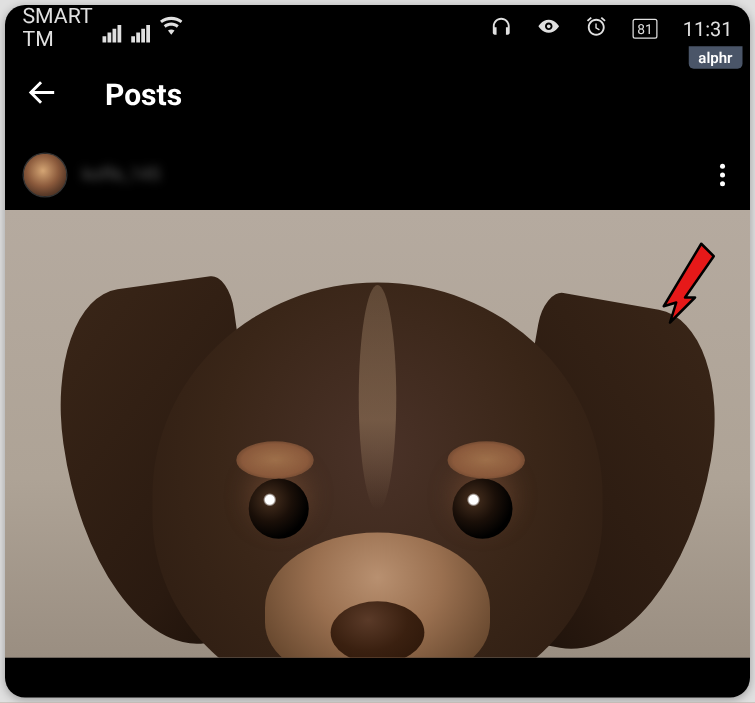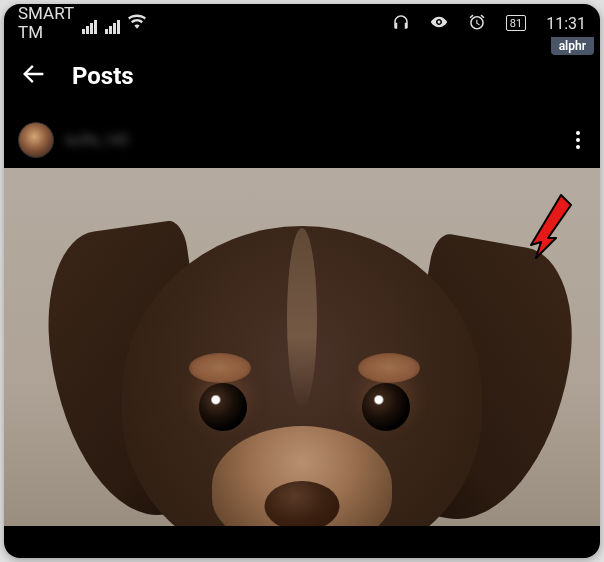--- a/index.html
+++ b/index.html
@@ -89,21 +89,21 @@
       height: 16px;
     }
     .time-text {
       font-size: 16px;
       color: #e0e0e0;
     }
     .app-header {
       display: flex;
       align-items: center;
       padding: 18px 16px 20px 16px;
-      gap: 24px;
+      gap: 36px;
     }
     .back-button svg {
       width: 28px;
       height: 28px;
       stroke: #fff;
       stroke-width: 2;
       fill: none;
     }
     .page-title {
       color: #fff;

